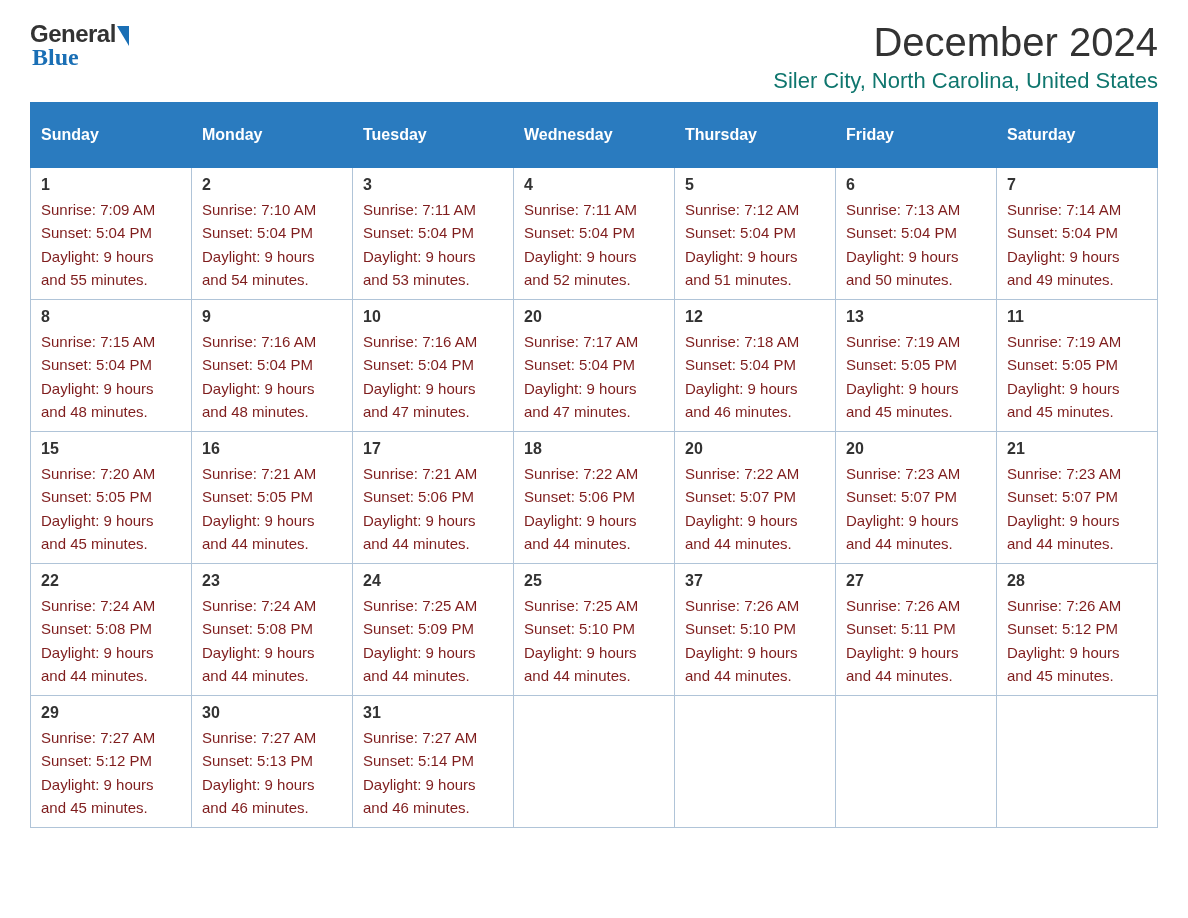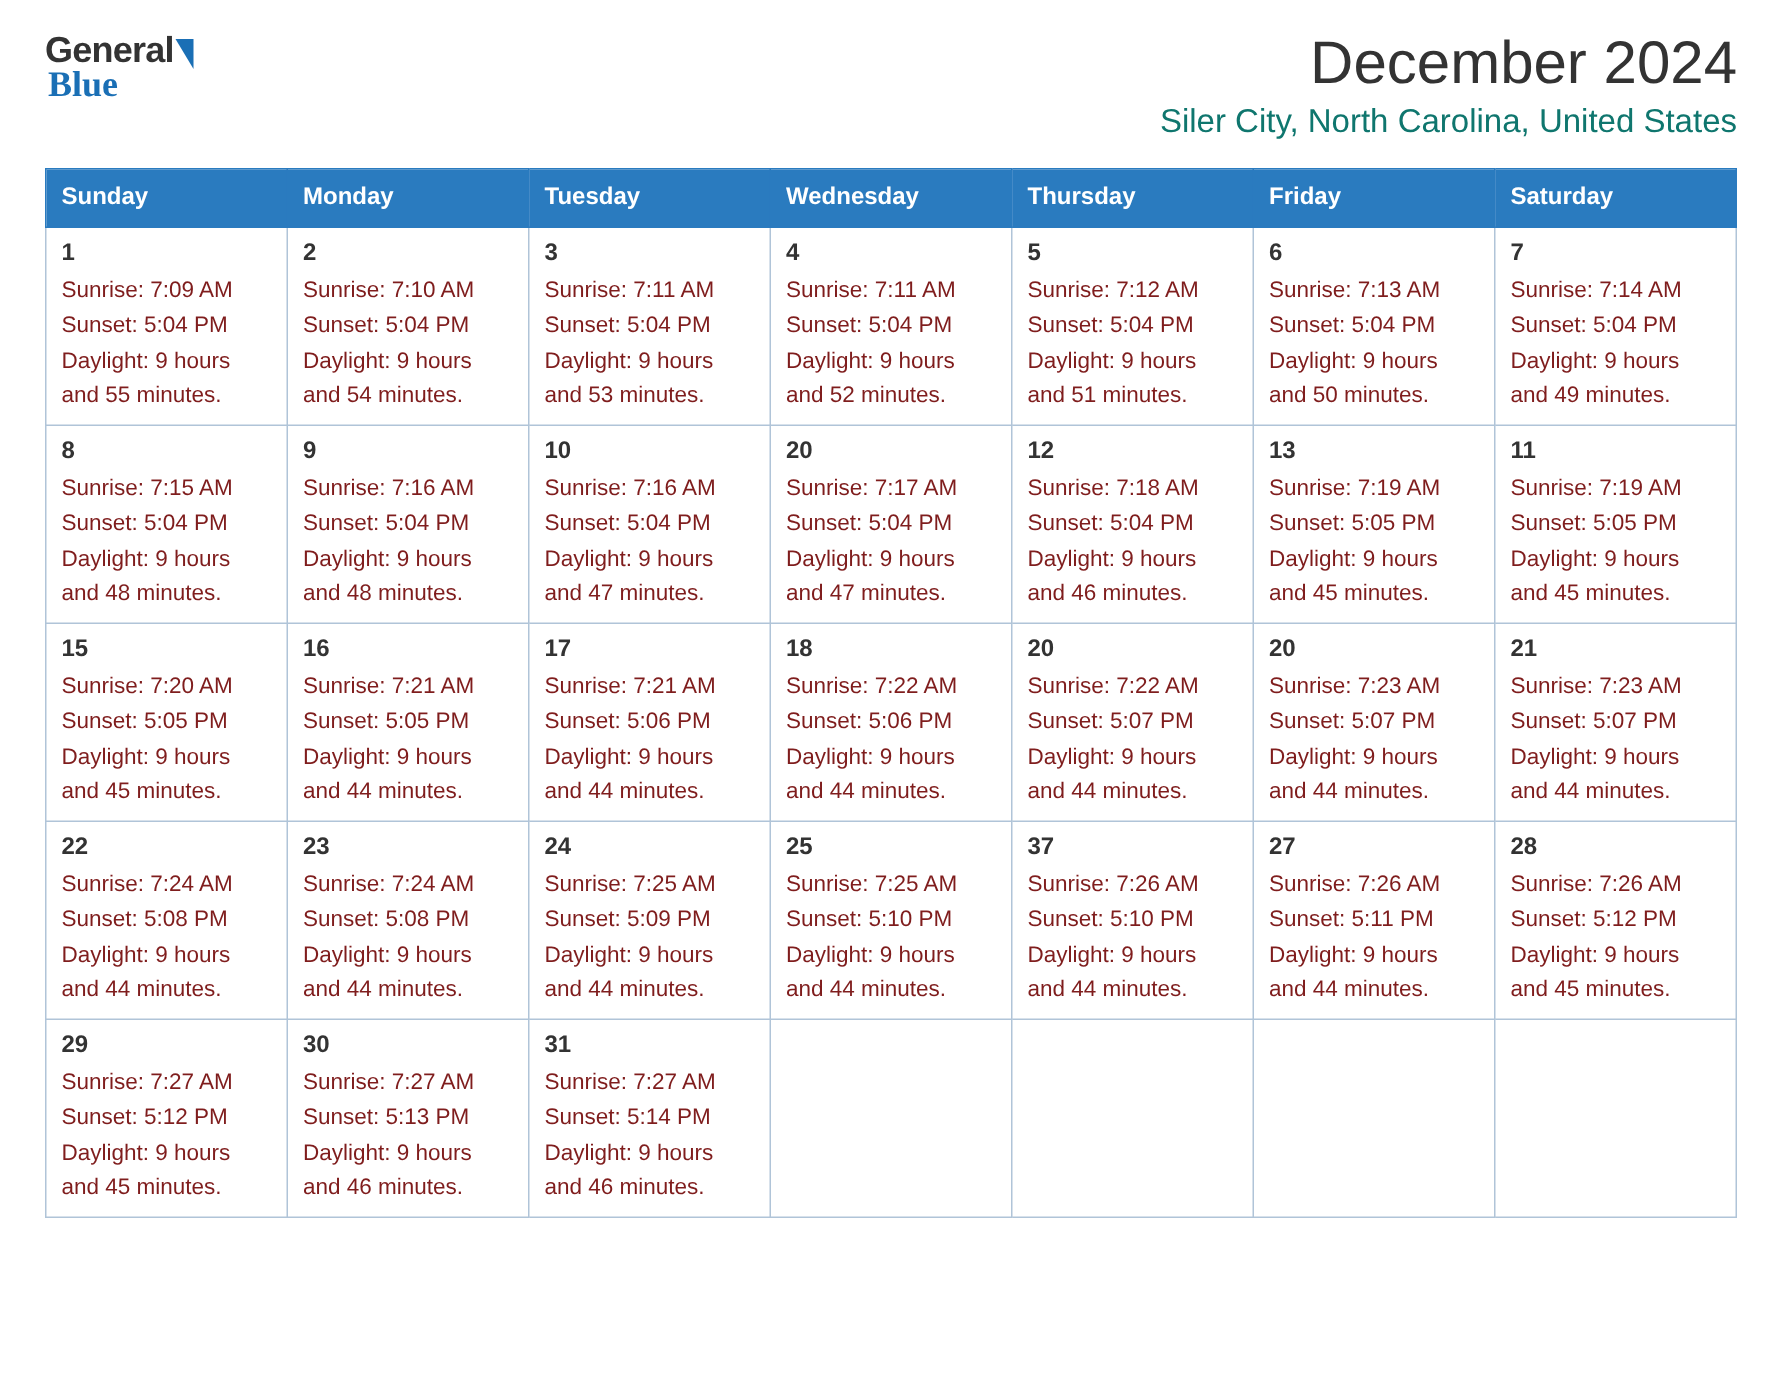--- a/index.html
+++ b/index.html
@@ -7,21 +7,21 @@
       font-family: Arial, sans-serif;
       background: #fff;
       width: 1188px;
       min-height: 918px;
       padding: 20px 30px;
     }
     .header {
       display: flex;
       justify-content: space-between;
       align-items: flex-start;
-      margin-bottom: 18px;
+      margin-bottom: 8px;
       gap: 18px;
     }
     .title-block {
       text-align: right;
     }
     .month-title {
       font-size: 40px;
       font-weight: 300;
       color: #333;
       line-height: 1.1;
@@ -35,21 +35,21 @@
     table {
       width: 100%;
       border-collapse: collapse;
       table-layout: fixed;
     }
     thead tr th {
       background-color: #2a7bbf;
       color: #fff;
       font-size: 16px;
       font-weight: bold;
-      padding: 10px 10px;
+      padding: 23px 10px;
       text-align: left;
       border: 1px solid #2a7bbf;
     }
     tbody tr td {
       border: 1px solid #b0c4d8;
       vertical-align: top;
       padding: 8px 10px;
       font-size: 13px;
       color: #333;
       height: 115px;

